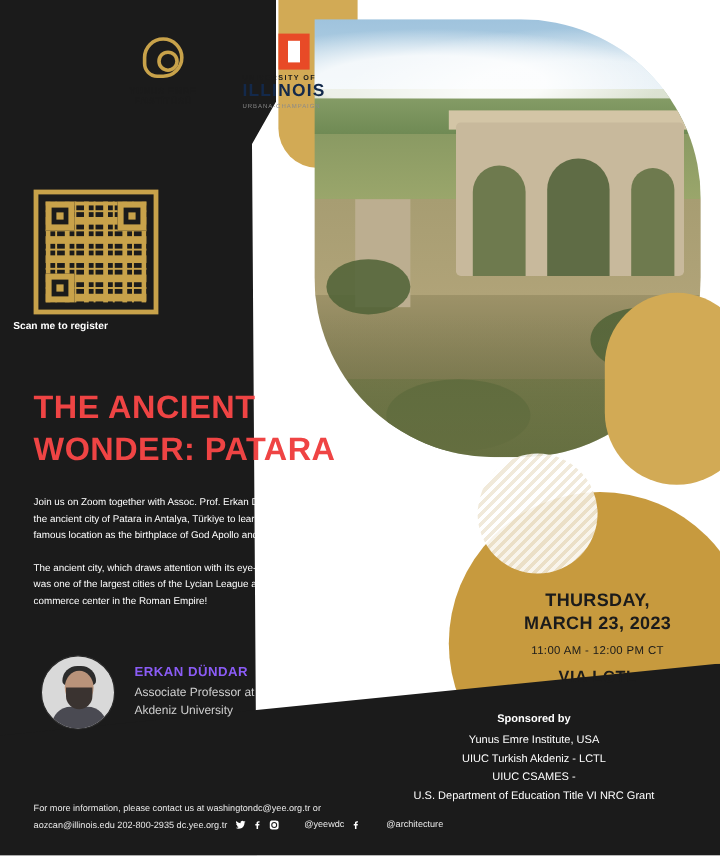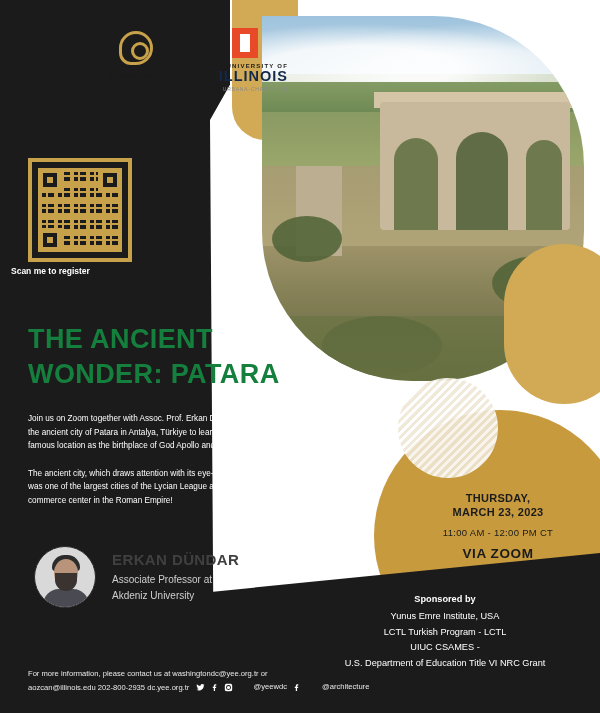--- a/index.html
+++ b/index.html
@@ -125,21 +125,21 @@
     width:34px; height:34px; margin:0 auto 6px;
     border:3px solid #c8a24a; border-radius:50% 50% 50% 12px;
     position:relative;
   }
   .logo-yee .mark:after {
     content:""; position:absolute; left:9px; top:8px; width:12px; height:12px;
     border:3px solid #c8a24a; border-radius:50%;
   }
   .logo-yee .t1 { font-size:7.5px; font-weight:bold; color:#1b1b1b; letter-spacing:.6px; }
   .logo-yee .t2 { font-size:7.5px; font-weight:bold; color:#1b1b1b; letter-spacing:.6px; }
-  .logo-ill { text-align:right; width:86px; }
+  .logo-ill { text-align:left; width:86px; }
   .logo-ill .blockI {
     width:26px; height:30px; margin:0 auto 5px;
     background:#e84a27; position:relative;
   }
   .logo-ill .blockI:before {
     content:""; position:absolute; left:8px; top:6px; width:10px; height:18px;
     background:#ffffff;
   }
   .logo-ill .t1 { font-size:6px; font-weight:bold; color:#1b1b1b; letter-spacing:1.2px; }
   .logo-ill .t2 { font-size:14.5px; font-weight:bold; color:#13294b; letter-spacing:1px; line-height:1.05; }
@@ -167,21 +167,21 @@
   .qr .e2 { right:0; top:0; }
   .qr .e3 { left:0; bottom:0; }
   .qr-caption {
     position:absolute; left:11px; top:266px; width:130px;
     color:#ffffff; font-size:8.5px; font-weight:bold;
   }
 
   
   .title {
     position:absolute; left:28px; top:322px; width:330px;
-    color:#15803d; font-size:27px; font-weight:bold; line-height:1.28;
+    color:#ef4444; font-size:27px; font-weight:bold; line-height:1.28;
     letter-spacing:.4px;
   }
   .body-text {
     position:absolute; left:28px; top:412px; width:268px;
     color:#ffffff; font-size:8.2px; line-height:1.65;
   }
   .body-text p { margin:0 0 14px 0; }
 
   
   .speaker {
@@ -204,33 +204,33 @@
   }
   .avatar .beard {
     position:absolute; left:20px; top:26px; width:22px; height:18px;
     border-radius:0 0 11px 11px; background:#3a3330;
   }
   .avatar .body {
     position:absolute; left:8px; top:42px; width:46px; height:26px;
     border-radius:16px 16px 0 0; background:#4a4a52;
   }
   .speaker-name {
-    color:#404040; font-size:15px; font-weight:bold; letter-spacing:.4px;
+    color:#8b5cf6; font-size:11px; font-weight:bold; letter-spacing:.4px;
   }
   .speaker-role {
     color:#cfcfcf; font-size:10px; line-height:1.55; margin-top:4px;
   }
 
   
   .event {
     position:absolute; left:398px; top:492px; width:200px; text-align:center;
     color:#1b1b1b;
   }
   .event .day {
-    font-size:11px; font-weight:bold; line-height:1.25; letter-spacing:.3px;
+    font-size:15px; font-weight:bold; line-height:1.25; letter-spacing:.3px;
   }
   .event .time {
     font-size:9.5px; margin-top:7px; letter-spacing:.3px;
   }
   .event .via {
     font-size:13.5px; font-weight:bold; margin-top:8px; letter-spacing:.6px;
   }
 
   
   .sponsors {
@@ -321,27 +321,27 @@
         <div>Associate Professor at</div>
         <div>Akdeniz University</div>
       </div>
     </div>
   </div>
 
   <div class="event">
     <div class="day">THURSDAY,</div>
     <div class="day">MARCH 23, 2023</div>
     <div class="time">11:00 AM - 12:00 PM CT</div>
-    <div class="via">VIA ZOOM</div>
+    <div class="via">VIA LCTL</div>
   </div>
 
   <div class="sponsors">
     <div class="head">Sponsored by</div>
     <div>Yunus Emre Institute, USA</div>
-    <div>LCTL Turkish Program - LCTL</div>
+    <div>UIUC Turkish Akdeniz - LCTL</div>
     <div>UIUC CSAMES -</div>
     <div>U.S. Department of Education Title VI NRC Grant</div>
   </div>
 
   <div class="footer">
     <div>For more information, please contact us at washingtondc@yee.org.tr or</div>
     <div>
       <span>aozcan@illinois.edu 202-800-2935 dc.yee.org.tr</span>
       <span class="socials">
         <svg class="ic" viewBox="0 0 24 24">

